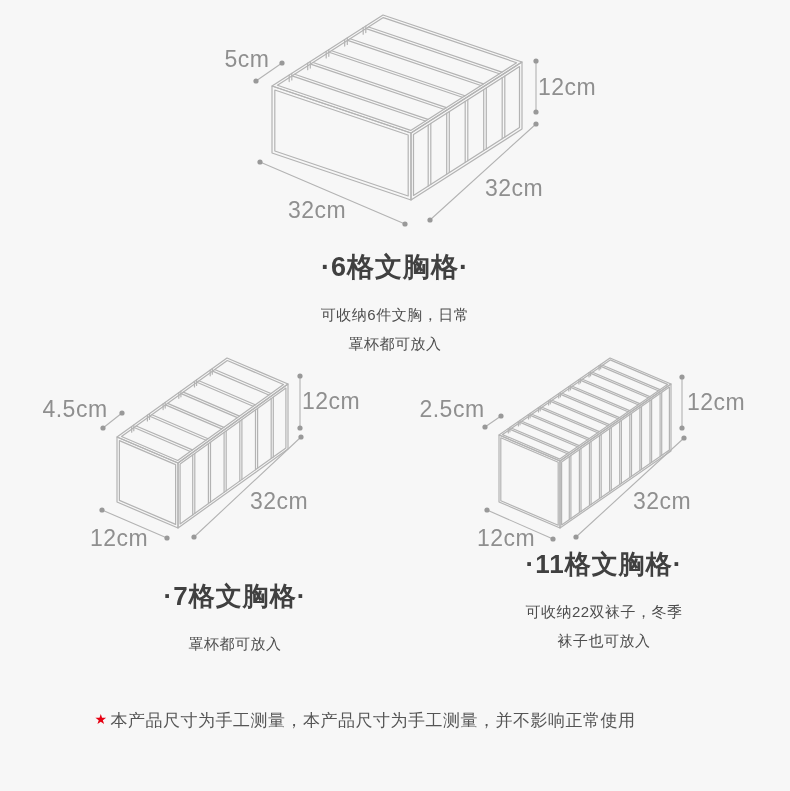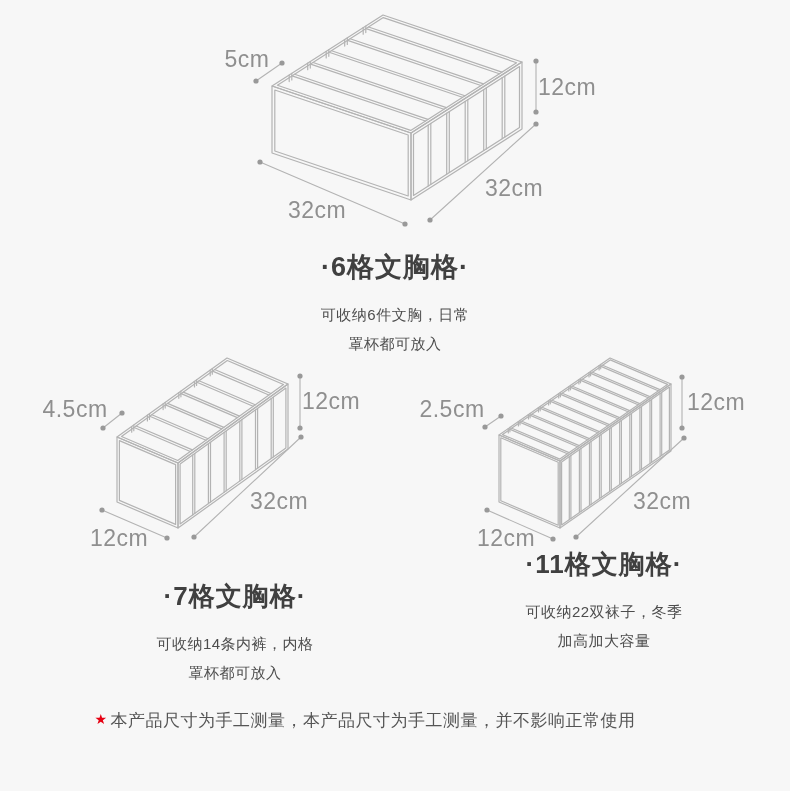--- a/index.html
+++ b/index.html
@@ -240,28 +240,27 @@
   <div class="sec-title">·6格文胸格·</div>
   <div class="sec-desc">
     <div>可收纳6件文胸，日常</div>
     <div>罩杯都可放入</div>
   </div>
 </div>
 
 <div class="sec sec-left">
   <div class="sec-title">·7格文胸格·</div>
   <div class="sec-desc">
-    <div>可收纳14条内裤，内格</div>
     <div>罩杯都可放入</div>
   </div>
 </div>
 
 <div class="sec sec-right">
   <div class="sec-title">·11格文胸格·</div>
   <div class="sec-desc">
     <div>可收纳22双袜子，冬季</div>
-    <div>加高加大容量</div>
+    <div>袜子也可放入</div>
   </div>
 </div>
 
 <div class="note">
   <span class="star">★</span><span>本产品尺寸为手工测量，本产品尺寸为手工测量，并不影响正常使用</span>
 </div>
 
 </body></html>

